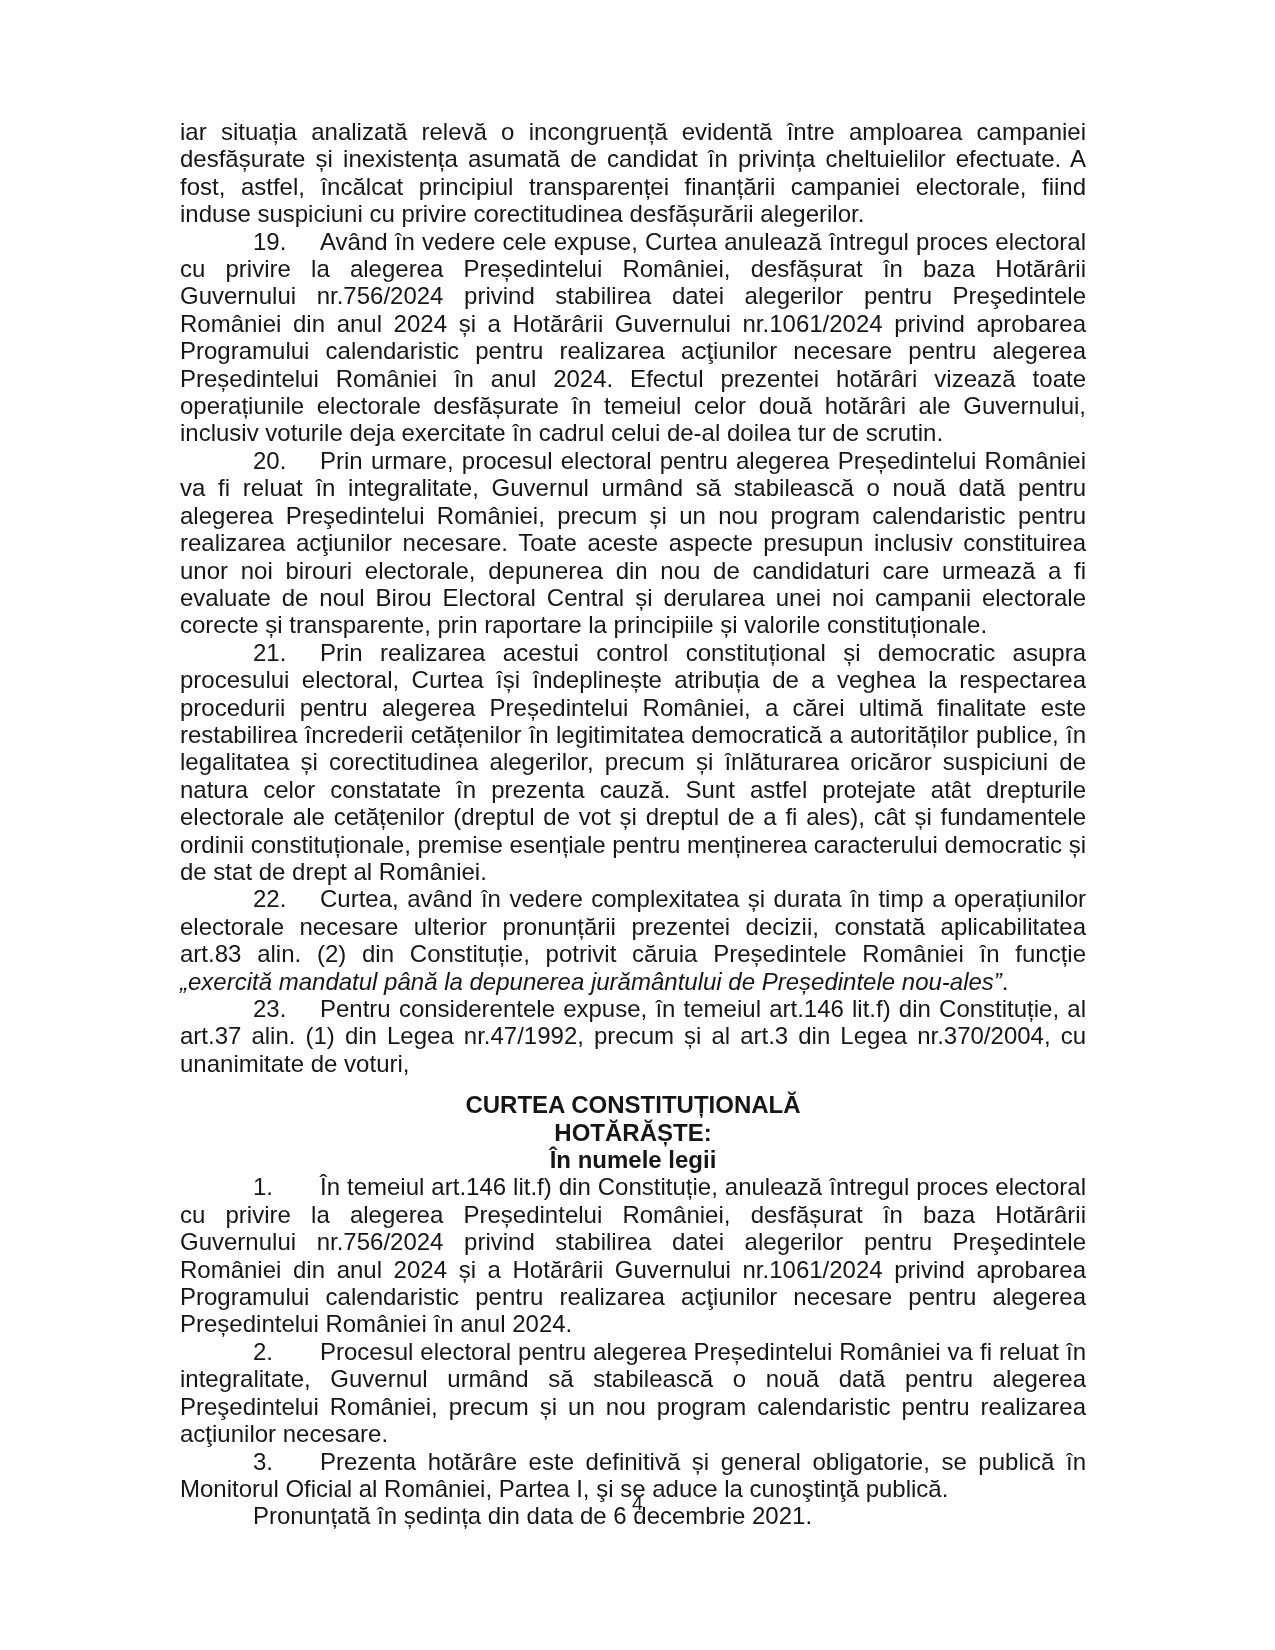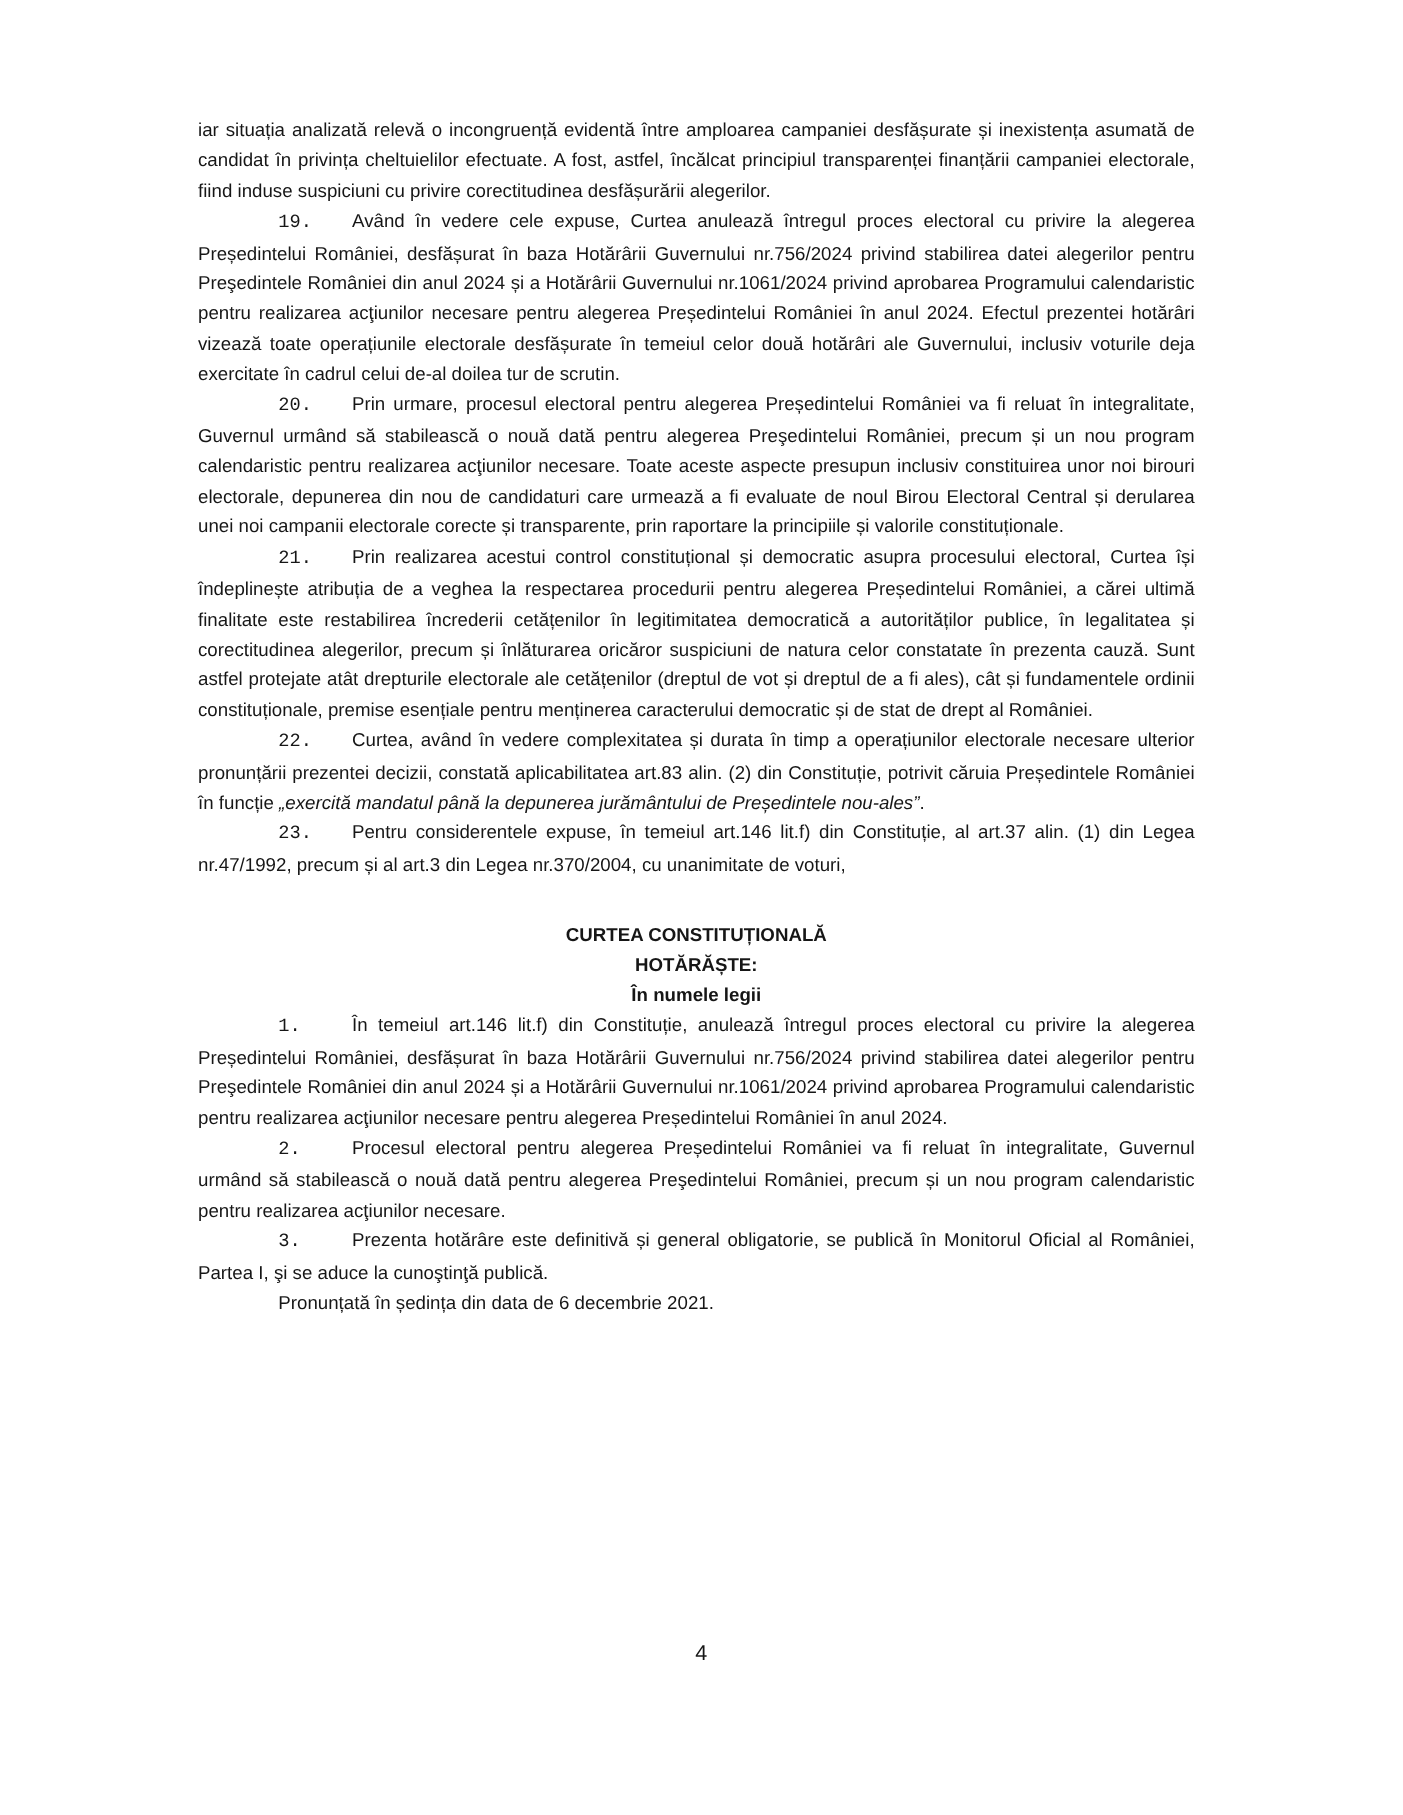--- a/index.html
+++ b/index.html
@@ -17,48 +17,47 @@
   }
   .page {
     position: absolute;
     inset: 0;
     background: #ffffff;
     overflow: hidden;
   }
   .content {
     position: absolute;
     left: 180px;
-    top: 105px;
+    top: 118px;
     width: 906px;
-    font-size: 17px;
+    font-size: 24px;
     line-height: 27.4px;
     text-align: justify;
     text-justify: inter-word;
   }
   p.para {
     margin: 0;
     padding: 0;
   }
   p.numbered {
     text-indent: 73px;
   }
   p.numbered .num {
     display: inline-block;
     width: 67px;
     text-indent: 0;
-    font-family: Liberation Mono, monospace;
   }
   p.closing {
     text-indent: 73px;
   }
   .quote-italic {
     font-style: italic;
   }
   .headings {
-    margin-top: 36px;
+    margin-top: 14px;
     text-align: center;
     font-weight: bold;
   }
   .headings div {
     margin: 0;
   }
   .page-number {
     position: absolute;
     top: 1492px;
     left: 0;

